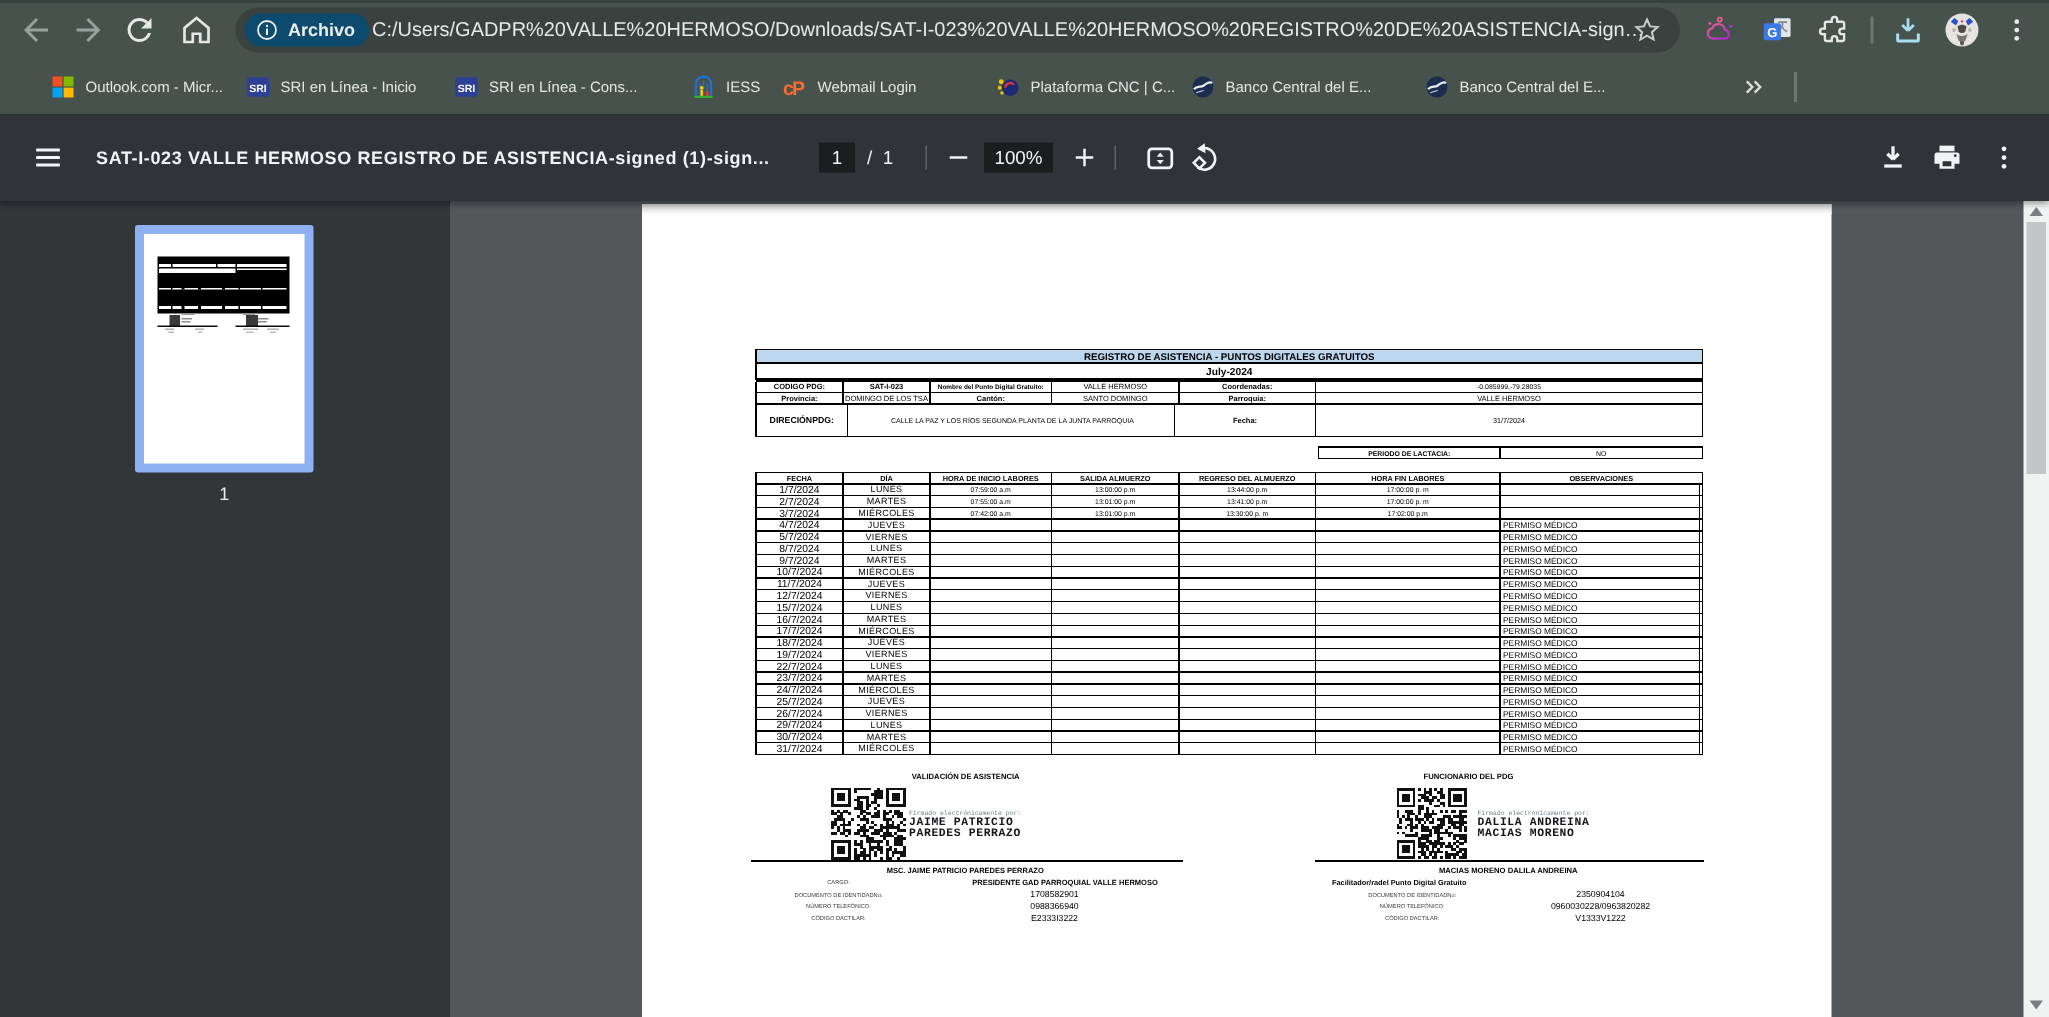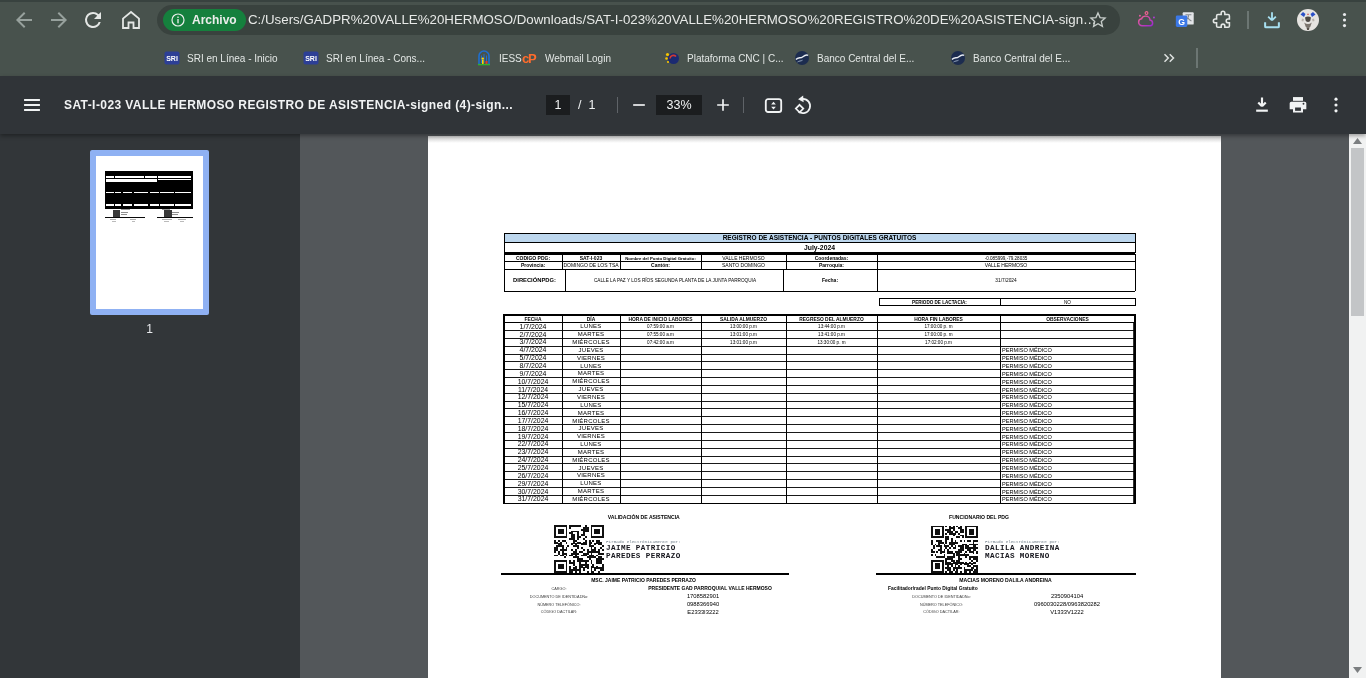--- a/index.html
+++ b/index.html
@@ -3,21 +3,21 @@
 <style>
   * { margin:0; padding:0; box-sizing:border-box; }
   html,body { width:1366px; height:678px; overflow:hidden; background:#53575a;
     font-family:"Liberation Sans",sans-serif; }
   .abs { position:absolute; }
   #win { position:relative; width:1366px; height:678px; }
   #topbar { position:absolute; left:0; top:0; width:1366px; height:40px; background:#48524d; }
   #topedge { position:absolute; left:0; top:0; width:1366px; height:2px; background:#38423f; }
   #bookbar { position:absolute; left:0; top:40px; width:1366px; height:36px; background:#48524d; }
   #omni { position:absolute; left:157px; top:5px; width:963px; height:30px; border-radius:15px; background:#39423e; }
-  #chip { position:absolute; left:6px; top:4px; height:22px; border-radius:11px; background:#15803d;
+  #chip { position:absolute; left:6px; top:4px; height:22px; border-radius:11px; background:#0c4a6e;
           display:flex; align-items:center; padding:0 9px 0 7px; color:#eceeec; font-weight:bold; font-size:12px; }
   #url { position:absolute; left:91px; top:0; height:30px; line-height:30px; color:#e7e9e7;
          font-size:13.3px; white-space:nowrap; }
   .bmk { position:absolute; top:40px; height:36px; display:flex; align-items:center;
          color:#e3e7e5; font-size:10px; white-space:nowrap; }
   .bmk .ic { margin-right:7px; width:16px; height:16px; flex:0 0 16px; }
   #pdfbar { position:absolute; left:0; top:76px; width:1366px; height:58px; background:#303438; z-index:5;
             box-shadow:0 2px 4px rgba(0,0,0,0.35); }
   #pdftitle { position:absolute; left:64px; top:76px; height:58px; line-height:58px; color:#f1f3f4;
               font-size:12px; font-weight:bold; letter-spacing:0.42px; }
@@ -105,33 +105,41 @@
     <path d="M6 10.5l2 .8-.7 2.2-1.8-.6zM18 10.5l-2 .8.7 2.2 1.8-.6z" fill="#b9b3ac"></path>
     <path d="M11 6.2l1-.8 1 .8-1 .9z" fill="#c33"></path>
   </svg>
   <svg class="abs" style="left:1335px;top:9px" width="19" height="22" viewBox="0 0 24 24">
     <circle cx="12" cy="5" r="2" fill="#e8eaed"></circle>
       <circle cx="12" cy="12" r="2" fill="#e8eaed"></circle>
     <circle cx="12" cy="19" r="2" fill="#e8eaed"></circle>
     </svg>
 
   <div id="bookbar"></div>
+  <div class="bmk" style="left:34px">
+    <svg class="ic" viewBox="0 0 16 16">
+        <rect x="1" y="1" width="6.6" height="6.6" fill="#f25022"></rect>
+        <rect x="8.4" y="1" width="6.6" height="6.6" fill="#7fba00"></rect>
+        <rect x="1" y="8.4" width="6.6" height="6.6" fill="#00a4ef"></rect>
+        <rect x="8.4" y="8.4" width="6.6" height="6.6" fill="#ffb900"></rect>
+      </svg>
+    Outlook.com - Micr...</div>
   <div class="bmk" style="left:164px">
     <svg class="ic" viewBox="0 0 16 16">
         <rect x="0.5" y="1.5" width="15" height="13" rx="2" fill="#2d3f96"></rect>
         <text x="8" y="11" font-size="7" font-weight="bold" fill="#fff" text-anchor="middle" font-family="Liberation Sans">SRI</text>
       </svg>
     SRI en Línea - Inicio</div>
   <div class="bmk" style="left:303px">
     <svg class="ic" viewBox="0 0 16 16">
         <rect x="0.5" y="1.5" width="15" height="13" rx="2" fill="#2d3f96"></rect>
         <text x="8" y="11" font-size="7" font-weight="bold" fill="#fff" text-anchor="middle" font-family="Liberation Sans">SRI</text>
       </svg>
     SRI en Línea - Cons...</div>
-  <div class="bmk" style="left:476px">
+  <div class="bmk" style="left:461px">
     <svg class="ic" viewBox="0 0 16 16">
         <path d="M3 14V6a5 5 0 0 1 10 0v8" fill="none" stroke="#1f6fd0" stroke-width="1.6"></path>
         <path d="M5.5 13V5.5M8 13V4M10.5 13V5.5" stroke="#1f6fd0" stroke-width="1"></path>
         <circle cx="6.8" cy="8.6" r="1.2" fill="#ffd400"></circle>
         <path d="M6 10h1.6v4H6z" fill="#ffd400"></path>
         <path d="M9.5 11h2v3h-2z" fill="#e03a2f"></path>
         <path d="M2 14.6h12" stroke="#2db52d" stroke-width="1.4"></path>
       </svg>
     IESS</div>
   <div class="bmk" style="left:522px">
@@ -165,28 +173,28 @@
     Banco Central del E...</div>
   <svg class="abs" style="left:1160px;top:49px" width="18" height="18" viewBox="0 0 24 24">
     <path d="M6 7l5 5-5 5M13 7l5 5-5 5" fill="none" stroke="#dde1df" stroke-width="2"></path>
     </svg>
   <div class="abs" style="left:1196px;top:48px;width:1.5px;height:20px;background:#6c7673"></div>
 
   <div id="pdfbar"></div>
   <svg class="abs" style="left:22px;top:95px;z-index:6" width="20" height="20" viewBox="0 0 24 24">
     <path d="M2.5 6h19M2.5 12h19M2.5 18h19" stroke="#f1f3f4" stroke-width="2.3"></path>
     </svg>
-  <div id="pdftitle" style="z-index:6">SAT-I-023 VALLE HERMOSO REGISTRO DE ASISTENCIA-signed (4)-sign...</div>
+  <div id="pdftitle" style="z-index:6">SAT-I-023 VALLE HERMOSO REGISTRO DE ASISTENCIA-signed (1)-sign...</div>
   <div class="pgbox" style="left:546px;width:24px;z-index:6">1</div>
   <div class="pdftxt" style="left:578px;z-index:6">/&nbsp;&nbsp;1</div>
   <div class="vsep" style="left:617px;z-index:6"></div>
   <svg class="abs" style="left:629px;top:95px;z-index:6" width="20" height="20" viewBox="0 0 24 24">
     <path d="M5 12h14" stroke="#f1f3f4" stroke-width="2"></path>
     </svg>
-  <div class="pgbox" style="left:656px;width:46px;z-index:6">33%</div>
+  <div class="pgbox" style="left:656px;width:46px;z-index:6">100%</div>
   <svg class="abs" style="left:713px;top:95px;z-index:6" width="20" height="20" viewBox="0 0 24 24">
     <path d="M5 12h14M12 5v14" stroke="#f1f3f4" stroke-width="2"></path>
     </svg>
   <div class="vsep" style="left:743px;z-index:6"></div>
   <svg class="abs" style="left:763px;top:95px;z-index:6" width="21" height="21" viewBox="0 0 24 24">
     <rect x="3.2" y="4.8" width="17.6" height="14.6" rx="2.6" fill="none" stroke="#f1f3f4" stroke-width="2.1"></rect>
     <path d="M12 7.6l2.7 3.2h-5.4zM12 16.6l2.7-3.2h-5.4z" fill="#f1f3f4"></path>
     </svg>
   <svg class="abs" style="left:793px;top:95px;z-index:6" width="21" height="21" viewBox="0 0 24 24">
     <path d="M7.5 11.2 11.8 15.5 7.5 19.8 3.2 15.5 Z" fill="none" stroke="#f1f3f4" stroke-width="1.9"></path>

